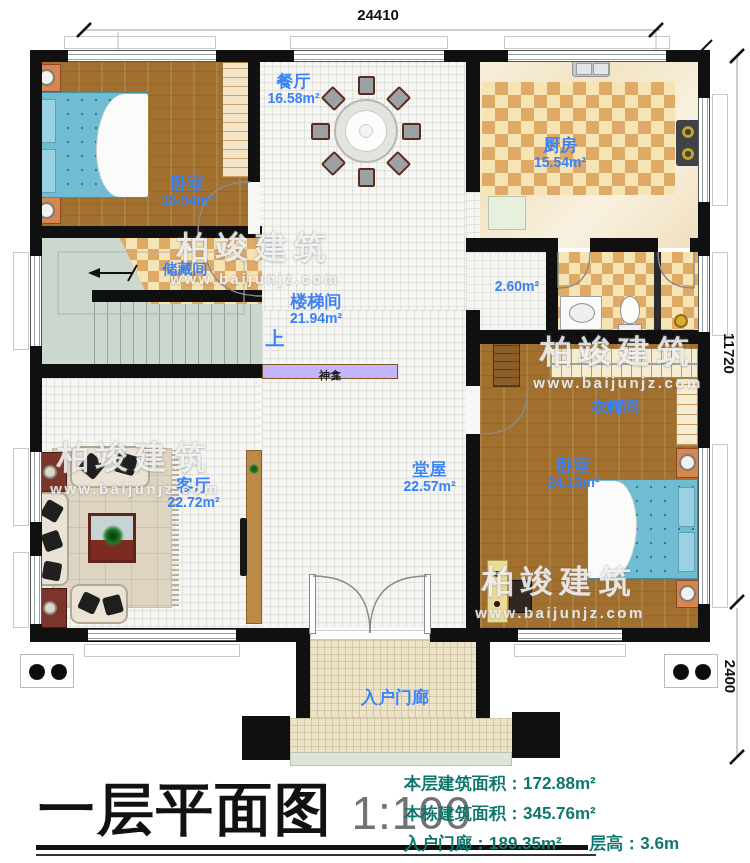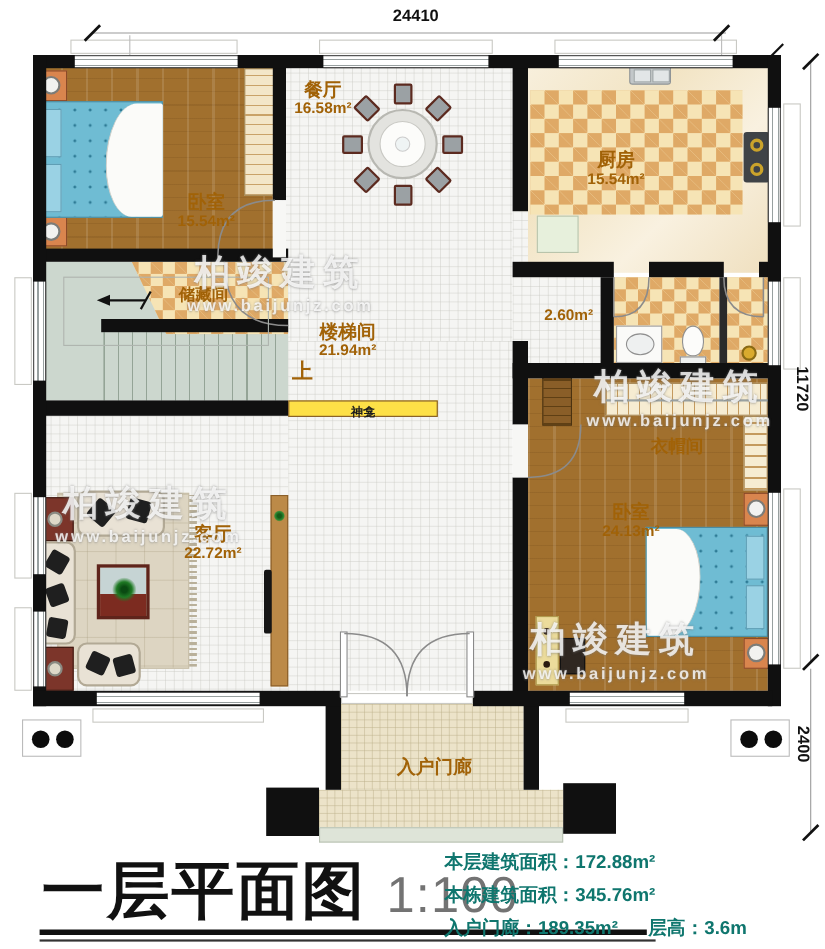--- a/index.html
+++ b/index.html
@@ -25,21 +25,21 @@
   .marble{background:linear-gradient(135deg,#f8f0de 0%,#f2e4c4 35%,#f9f1e0 65%,#efdfbe 100%);}
   .porchf{background-color:#ece3c9;
         background-image:linear-gradient(rgba(188,176,138,.5) 1px,transparent 1px),
                          linear-gradient(90deg,rgba(188,176,138,.5) 1px,transparent 1px);
         background-size:7px 7px;}
   .stairf{background:#ccd7ce;}
   .treads{background-image:repeating-linear-gradient(90deg,#94a496 0 1px,transparent 1px 13px);}
   .win-h{position:absolute;height:12px;background:linear-gradient(#fff 0 3px,#98a0a0 3px 4px,#fff 4px 8px,#98a0a0 8px 9px,#fff 9px 12px);border-top:1px solid #555;border-bottom:1px solid #555;box-sizing:border-box;}
   .win-v{position:absolute;width:12px;background:linear-gradient(90deg,#fff 0 3px,#98a0a0 3px 4px,#fff 4px 8px,#98a0a0 8px 9px,#fff 9px 12px);border-left:1px solid #555;border-right:1px solid #555;box-sizing:border-box;}
   .sill{position:absolute;background:#fff;border:1px solid #c9c9c4;box-sizing:border-box;}
-  .rlabel{position:absolute;text-align:center;color:#a16207;line-height:1.12;z-index:40;}
+  .rlabel{position:absolute;text-align:center;color:#3b82f6;line-height:1.12;z-index:40;}
   .rlabel .n{font-weight:bold;font-size:17px;}
   .rlabel .a{font-weight:bold;font-size:14px;}
   .nstand{position:absolute;background:#d9854e;border:1px solid #8a4a28;box-sizing:border-box;}
   .nstand .knob{position:absolute;left:50%;top:50%;width:17px;height:17px;margin:-9px 0 0 -9px;border-radius:50%;
       background:#f2f2f0;border:2px solid #7c7c78;box-sizing:border-box;}
   .sofa{position:absolute;background:#e9e2d5;border:2px solid #b2a995;border-radius:9px;box-sizing:border-box;}
   .cushion{position:absolute;background:#1f1f1f;border-radius:3px;}
   .rack{position:absolute;background:#f6ecd2;border:1px solid #a5834e;box-sizing:border-box;}
   .wm{position:absolute;text-align:center;color:rgba(255,255,255,.8);z-index:60;pointer-events:none;
       text-shadow:0 1px 2px rgba(125,125,125,.5),0 -1px 2px rgba(125,125,125,.3);}
@@ -167,21 +167,21 @@
     <div class="cushion" style="left:8px;top:8px;width:18px;height:18px;transform:rotate(25deg);"></div>
     <div class="cushion" style="left:32px;top:10px;width:18px;height:18px;transform:rotate(-15deg);"></div>
   </div>
   <div class="abs" style="left:88px;top:513px;width:48px;height:50px;border:3px solid #5f241b;box-sizing:border-box;background:linear-gradient(#c6d4d4 0 24px,#7c2b20 24px 100%);">
     <div class="abs" style="left:11px;top:9px;width:22px;height:22px;border-radius:50%;background:radial-gradient(circle,#0a4a12 18%,#1f7a24 45%,rgba(31,122,36,0) 72%);"></div>
   </div>
   <div class="abs" style="left:246px;top:450px;width:16px;height:174px;background:#bc8a48;border:1px solid #8a5f2a;box-sizing:border-box;"></div>
   <div class="abs" style="left:240px;top:518px;width:7px;height:58px;background:#161616;border-radius:2px;"></div>
   <div class="abs" style="left:249px;top:464px;width:10px;height:10px;border-radius:50%;background:radial-gradient(circle,#145c18 25%,#2d8a32 55%,rgba(45,138,50,0) 75%);"></div>
 
-  <div class="abs" style="left:262px;top:364px;width:136px;height:15px;background:#fde047;border:1px solid #7d5526;box-sizing:border-box;text-align:center;z-index:22;">
+  <div class="abs" style="left:262px;top:364px;width:136px;height:15px;background:#c4b5fd;border:1px solid #7d5526;box-sizing:border-box;text-align:center;z-index:22;">
     <span style="font-size:11px;font-weight:bold;color:#1c1c1c;line-height:13px;">神龛</span>
   </div>
 
   <div class="abs" style="left:309px;top:574px;width:7px;height:60px;background:#fff;border:1px solid #8a8a8a;box-sizing:border-box;z-index:24;"></div>
   <div class="abs" style="left:424px;top:574px;width:7px;height:60px;background:#fff;border:1px solid #8a8a8a;box-sizing:border-box;z-index:24;"></div>
 
   <div class="wall" style="left:248px;top:58px;width:12px;height:124px;"></div>
   <div class="wall" style="left:30px;top:226px;width:232px;height:12px;"></div>
   <div class="wall" style="left:30px;top:364px;width:232px;height:14px;"></div>
   <div class="wall" style="left:92px;top:290px;width:170px;height:12px;"></div>
@@ -287,20 +287,24 @@
   <div class="rlabel" style="left:477px;top:279px;width:80px;">
     <div class="a">2.60m²</div>
   </div>
   <div class="rlabel" style="left:568px;top:398px;width:95px;">
     <div class="n" style="font-size:16px;">衣帽间</div>
   </div>
   <div class="rlabel" style="left:516px;top:456px;width:115px;">
     <div class="n">卧室</div>
     <div class="a">24.13m²</div>
   </div>
+  <div class="rlabel" style="left:372px;top:460px;width:115px;">
+    <div class="n">堂屋</div>
+    <div class="a">22.57m²</div>
+  </div>
   <div class="rlabel" style="left:136px;top:476px;width:115px;">
     <div class="n">客厅</div>
     <div class="a">22.72m²</div>
   </div>
   <div class="rlabel" style="left:320px;top:688px;width:150px;">
     <div class="n">入户门廊</div>
   </div>
 
   <div class="dim" style="left:336px;top:6px;width:84px;">24410</div>
   <div class="dim" style="left:689px;top:345px;width:80px;transform:rotate(90deg);">11720</div>

